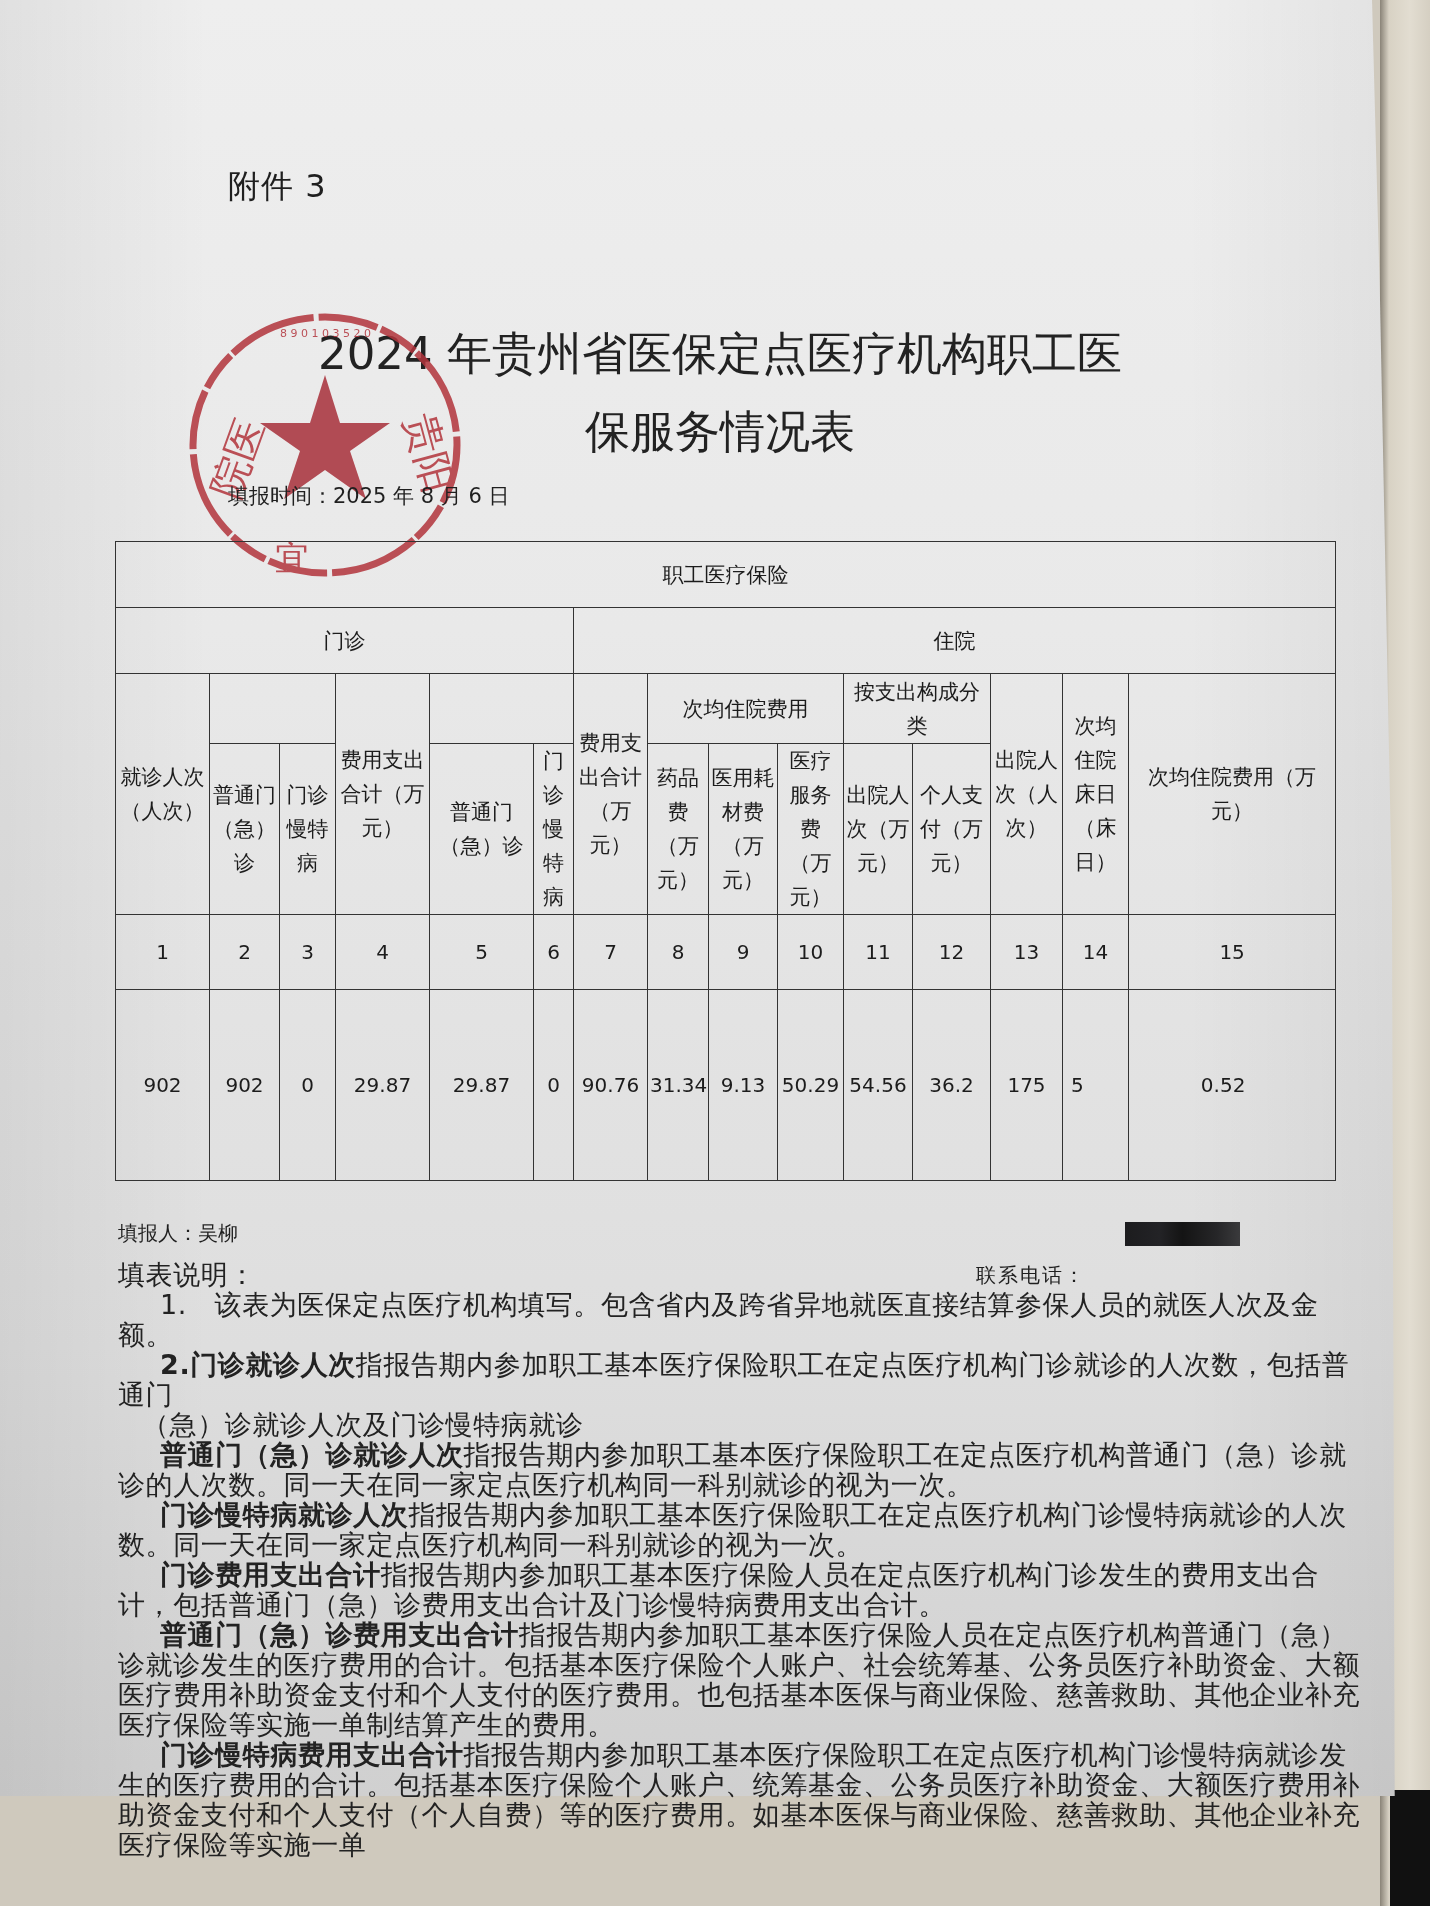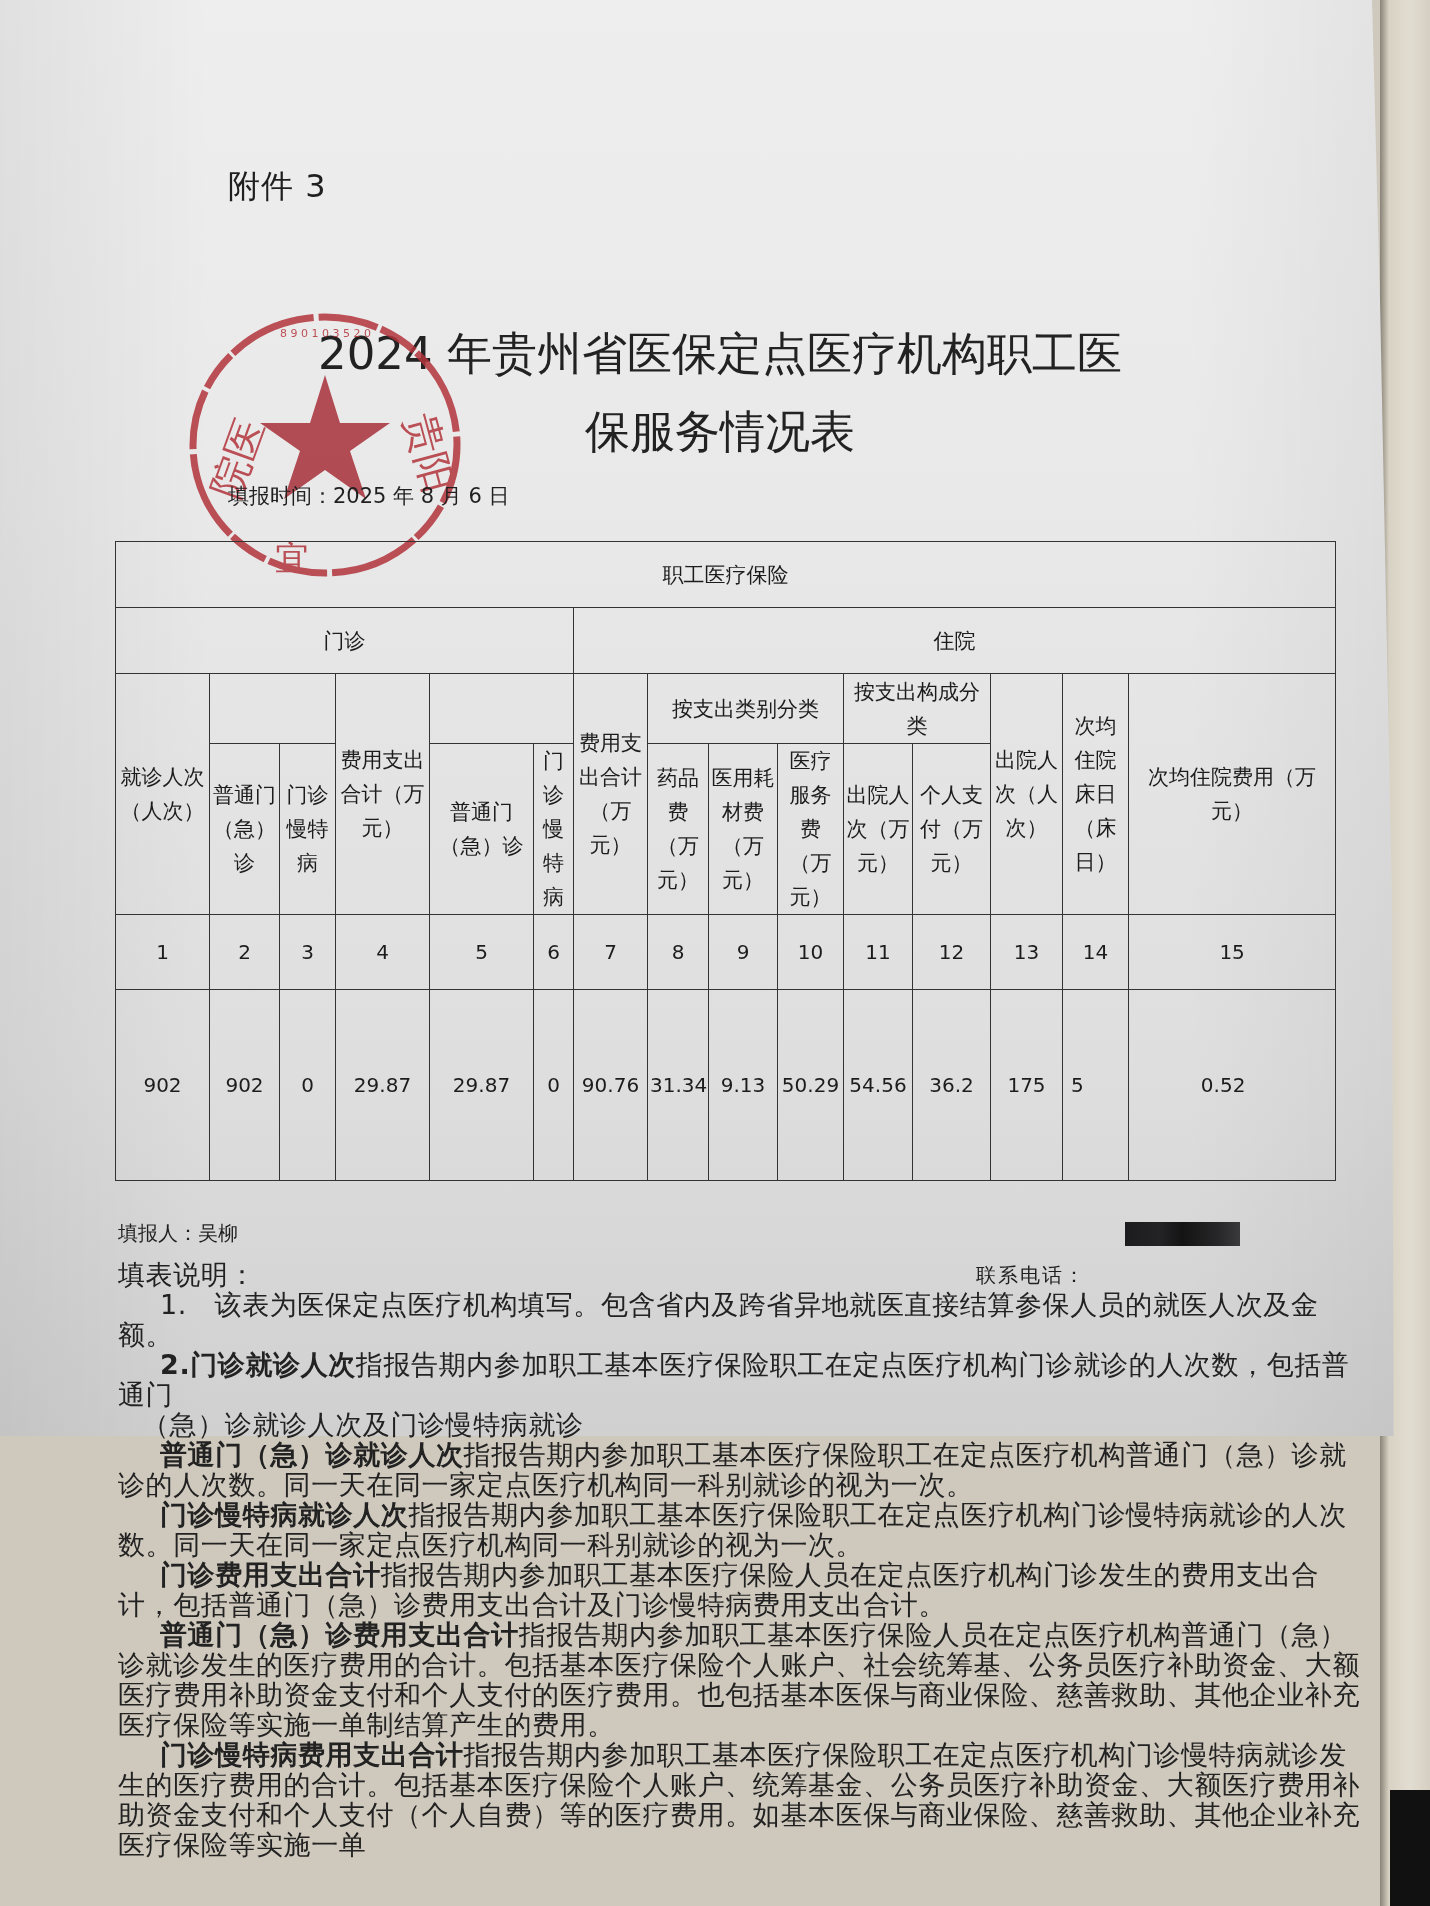--- a/index.html
+++ b/index.html
@@ -10,21 +10,21 @@
     color: #1f1f1f;
   }
   .desk {
     position: absolute; left: 1380px; top: 0; width: 50px; height: 1906px;
     background: linear-gradient(90deg, #8a8478 0%, #d8d2c4 18%, #e2ddd1 60%, #d5cfc2 100%);
   }
   .desk-bottom {
     position: absolute; left: 1390px; top: 1790px; width: 40px; height: 116px; background: #111;
   }
   .paper {
-    position: absolute; left: 0; top: 0; width: 1395px; height: 1436px;
+    position: absolute; left: 0; top: 0; width: 1395px; height: 1796px;
     background: linear-gradient(180deg, #eeeeee 0%, #e9e9e9 35%, #dedede 75%, #d0d0d0 100%);
     clip-path: polygon(0 0, 1372px 0, 1380px 300px, 1392px 900px, 1395px 1906px, 0 1906px);
   }
   .paper-shade {
     position: absolute; inset: 0;
     background: linear-gradient(90deg, rgba(0,0,0,0.06) 0%, rgba(0,0,0,0) 15%, rgba(0,0,0,0) 85%, rgba(0,0,0,0.05) 100%);
   }
 
   .attachment { position: absolute; left: 228px; top: 165px; font-size: 32px; letter-spacing: 1px; }
   .title {
@@ -126,21 +126,21 @@
     <tr class="h-group">
       <td colspan="6">门诊</td>
       <td colspan="9">住院</td>
     </tr>
     <tr class="h-sub">
       <td rowspan="2">就诊人次（人次）</td>
       <td colspan="2" style="border-bottom:none;border-left:1.6px solid #333"></td>
       <td rowspan="2">费用支出合计（万元）</td>
       <td colspan="2" style="border-bottom:1.6px solid #333"></td>
       <td rowspan="2">费用支出合计（万元）</td>
-      <td colspan="3">按支出类别分类</td>
+      <td colspan="3">次均住院费用</td>
       <td colspan="2">按支出构成分类</td>
       <td rowspan="2">出院人次（人次）</td>
       <td rowspan="2">次均住院床日（床日）</td>
       <td rowspan="2">次均住院费用（万元）</td>
     </tr>
     <tr class="h-leaf">
       <td>普通门（急）诊</td>
       <td>门诊慢特病</td>
       <td>普通门（急）诊</td>
       <td>门诊慢特病</td>

